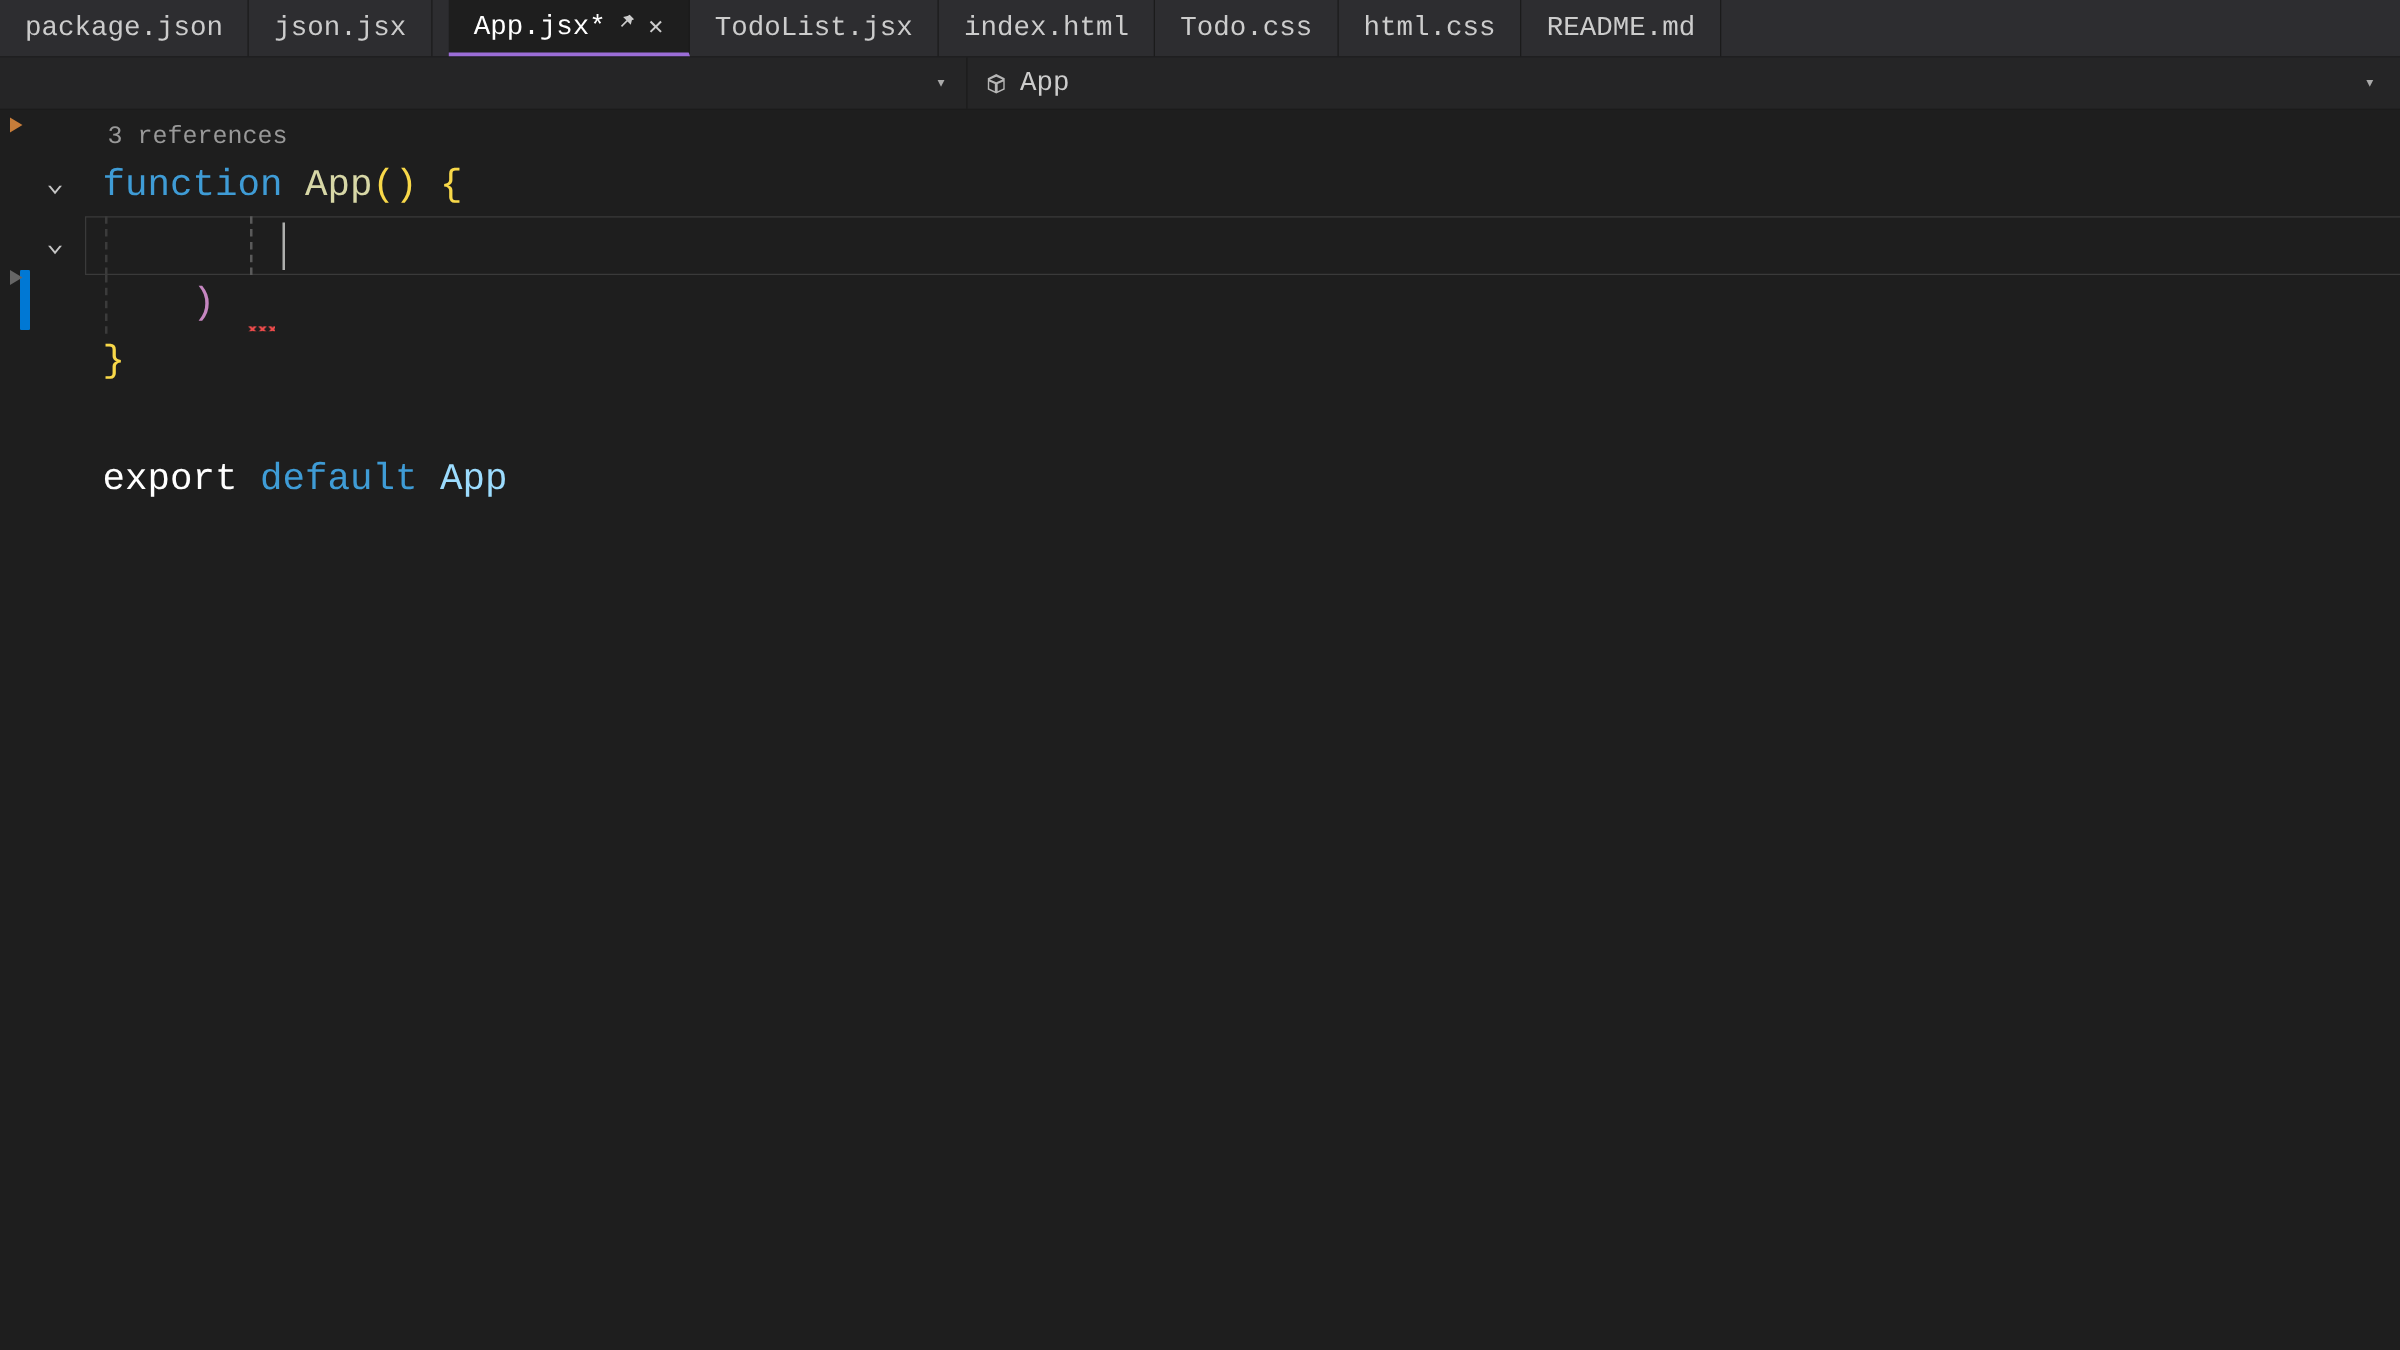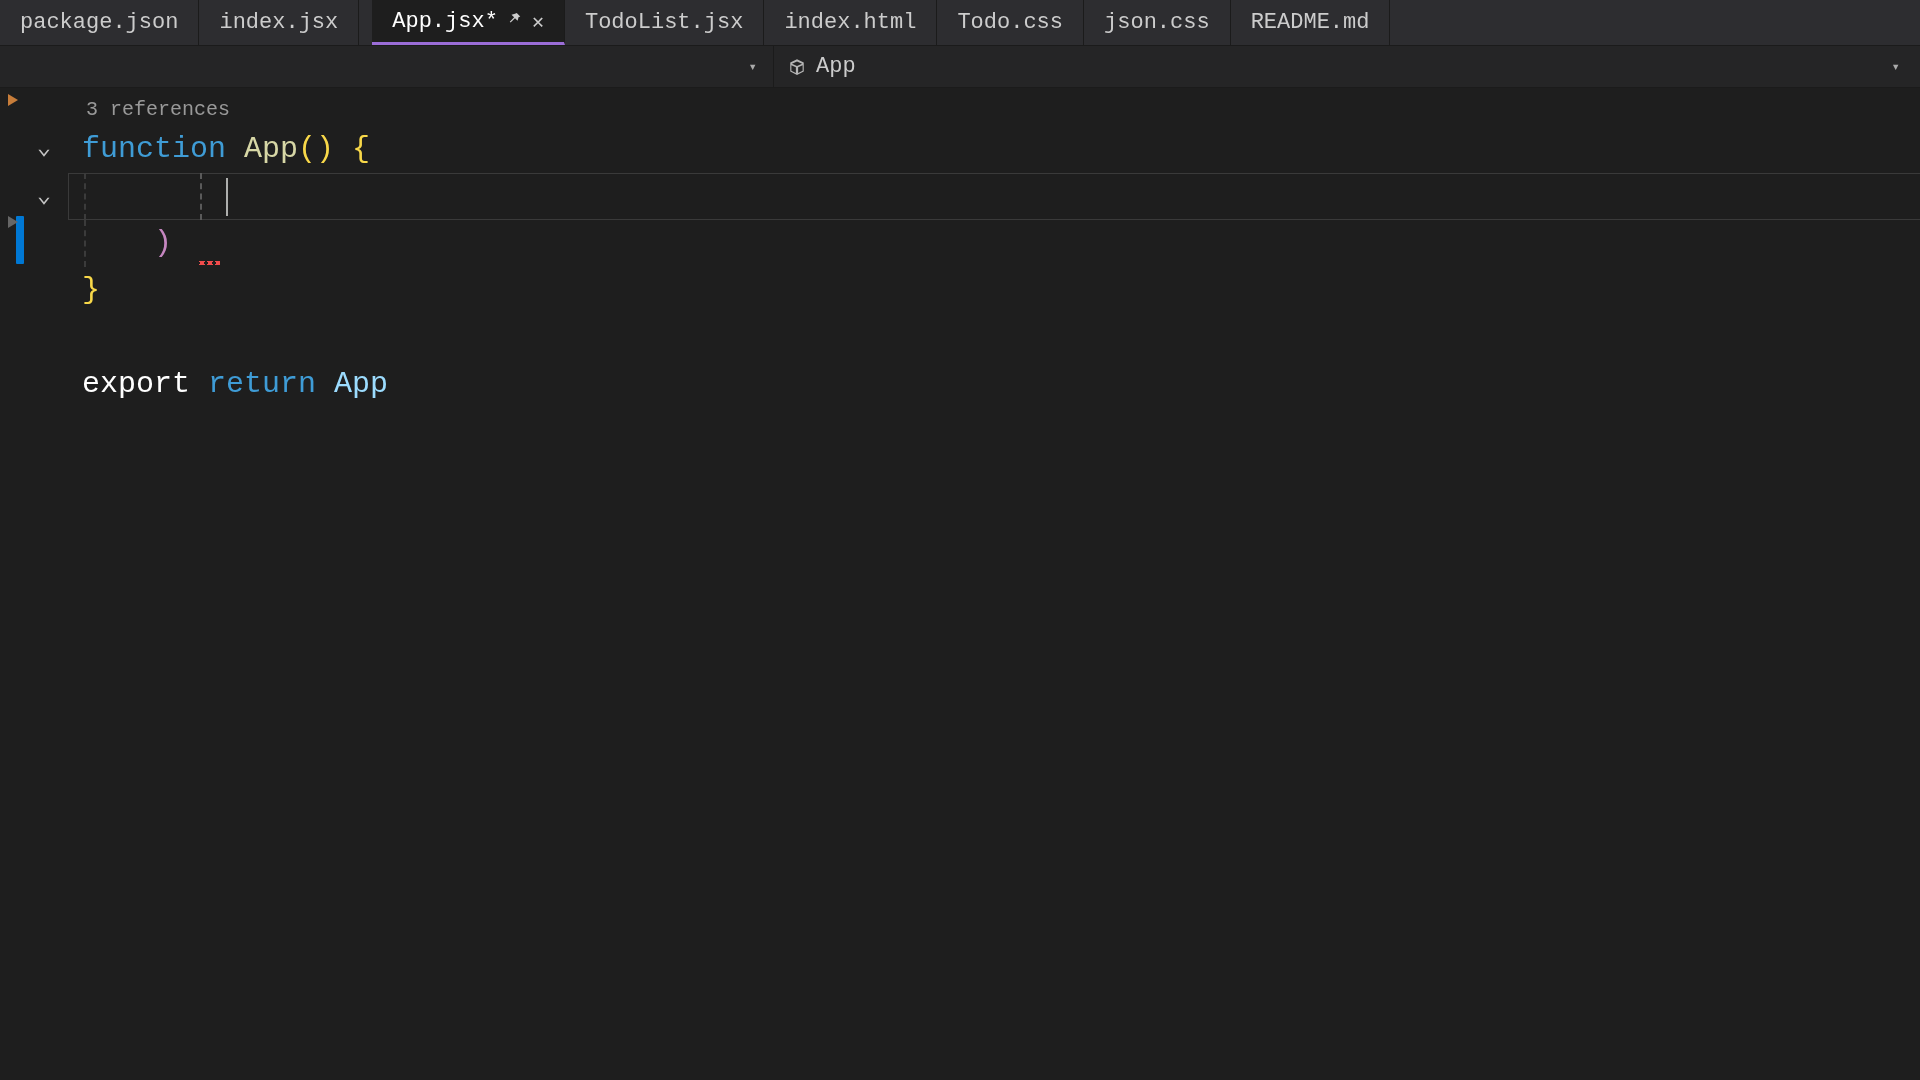--- a/index.html
+++ b/index.html
@@ -189,42 +189,42 @@
   }
 </style>
 </head>
 <body>
 
 <div class="tab-bar">
   <div class="tab">
     <span>package.json</span>
   </div>
   <div class="tab">
-    <span>index.jsx</span>
+    <span>json.jsx</span>
   </div>
   <div class="tab active">
     <span>App.jsx*</span>
     <span class="tab-pin">
       <svg width="14" height="14" viewBox="0 0 16 16">
           <path fill="#ccc" d="M10 1l4 4-2 1-1 4-3-3-5 5-1-1 5-5-3-3 4-1z"></path>
         </svg>
     </span>
     <span class="tab-close">✕</span>
   </div>
   <div class="tab">
     <span>TodoList.jsx</span>
   </div>
   <div class="tab">
     <span>index.html</span>
   </div>
   <div class="tab">
     <span>Todo.css</span>
   </div>
   <div class="tab">
-    <span>json.css</span>
+    <span>html.css</span>
   </div>
   <div class="tab">
     <span>README.md</span>
   </div>
 </div>
 
 <div class="nav-bar">
   <div class="nav-left">
     <span class="nav-chev">▾</span>
   </div>
@@ -275,17 +275,17 @@
       <span class="squiggle" style="left:116px; width:22px;"></span>
     </div>
 
     <div class="code-line">
       <span class="tk-paren-y">}</span>
     </div>
 
     <div class="code-line"></div>
 
     <div class="code-line">
-      <span class="tk-export">export</span><span> </span><span class="tk-default">return</span><span> </span><span class="tk-ident">App</span>
+      <span class="tk-export">export</span><span> </span><span class="tk-default">default</span><span> </span><span class="tk-ident">App</span>
     </div>
 
   </div>
 </div>
 
 </body></html>

